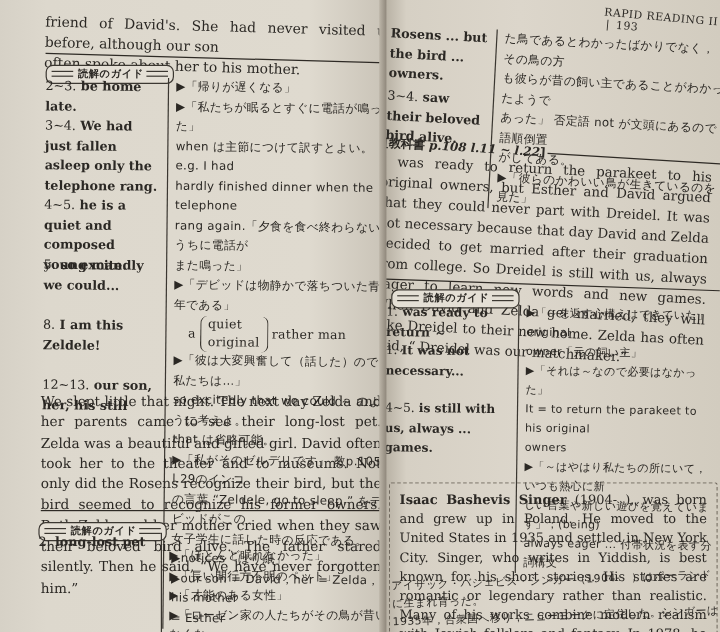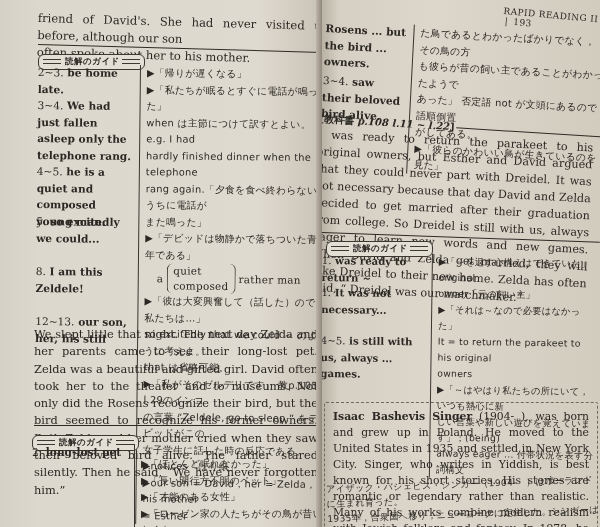--- a/index.html
+++ b/index.html
@@ -93,21 +93,21 @@
         <div>▶「私たちが眠るとすぐに電話が鳴った」</div>
         <div>when は主節につけて訳すとよい。e.g. I had</div>
         <div>hardly finished dinner when the telephone</div>
         <div>rang again.「夕食を食べ終わらないうちに電話が</div>
         <div>また鳴った」</div>
         <div>▶「デビッドは物静かで落ちついた青年である」</div>
         <div class="brace" style="font-family:'DejaVu Serif',serif; font-size:10.4px;">
           <span>a</span>
           <span class="stack">
             <div>quiet</div>
-            <div>composed</div>
+            <div>original</div>
           </span>
           <span>rather man</span>
         </div>
         <div>▶「彼は大変興奮して（話した）ので私たちは…」</div>
         <div>so excitedly that we could ～ のように考えよ。</div>
         <div>that は省略可能。</div>
         <div>▶「私がそのゼルデリです」 教p.105 l.29のインコ</div>
         <div>の言葉 “Zeldele, go to sleep.” をデビッドがこの</div>
         <div>女子学生に話した時の反応である。</div>
         <div>▶notices「はり紙」</div>

